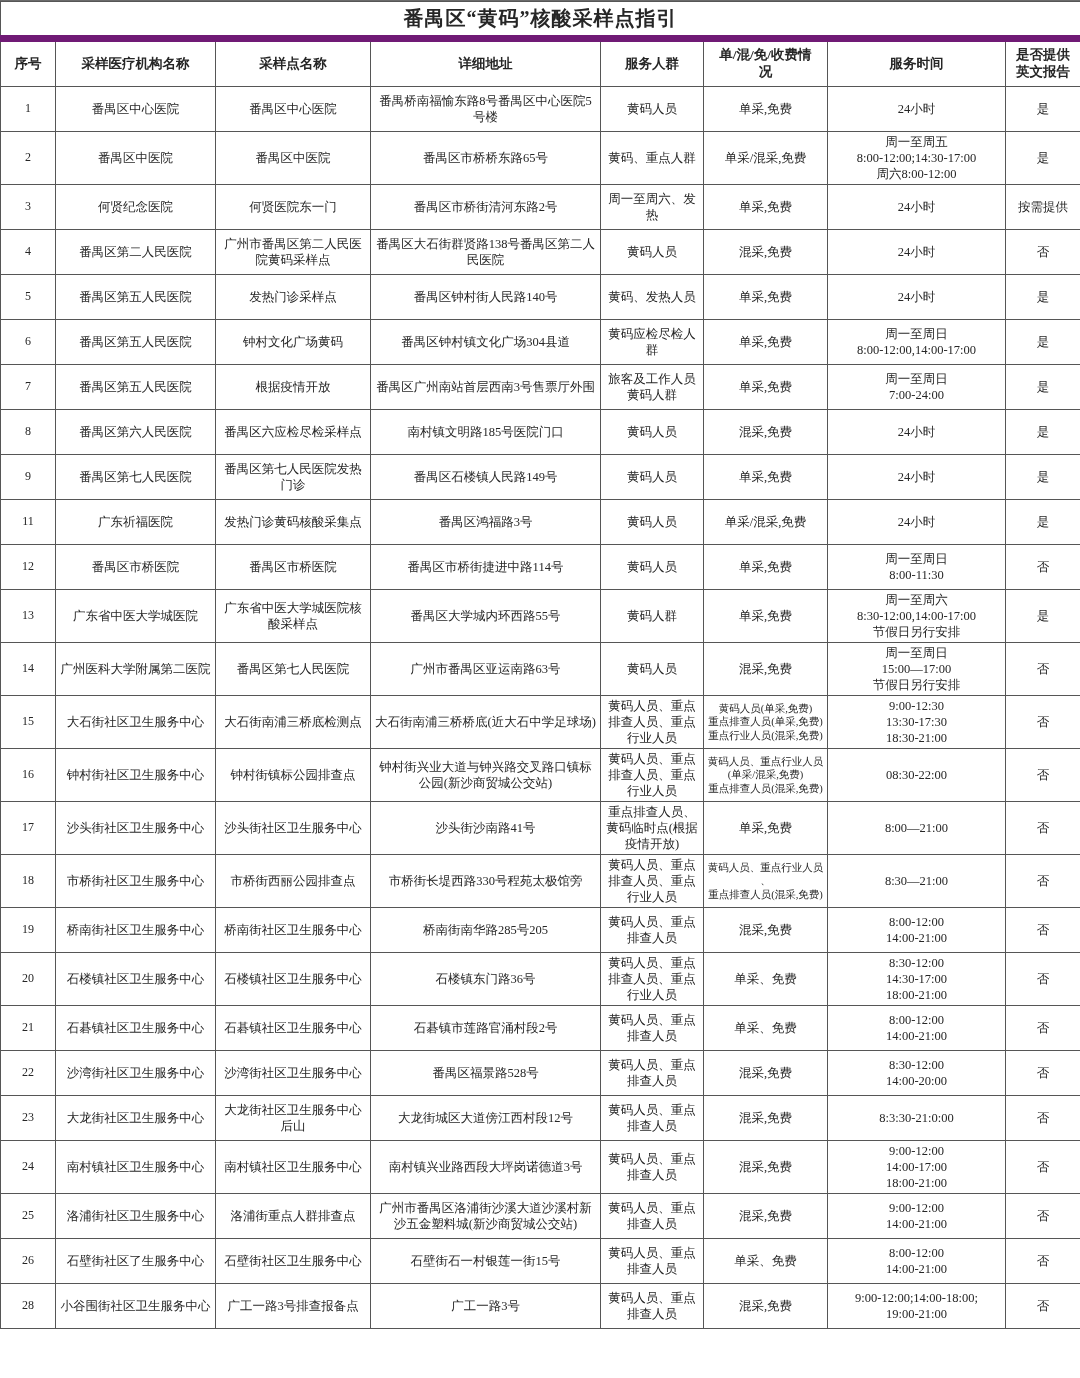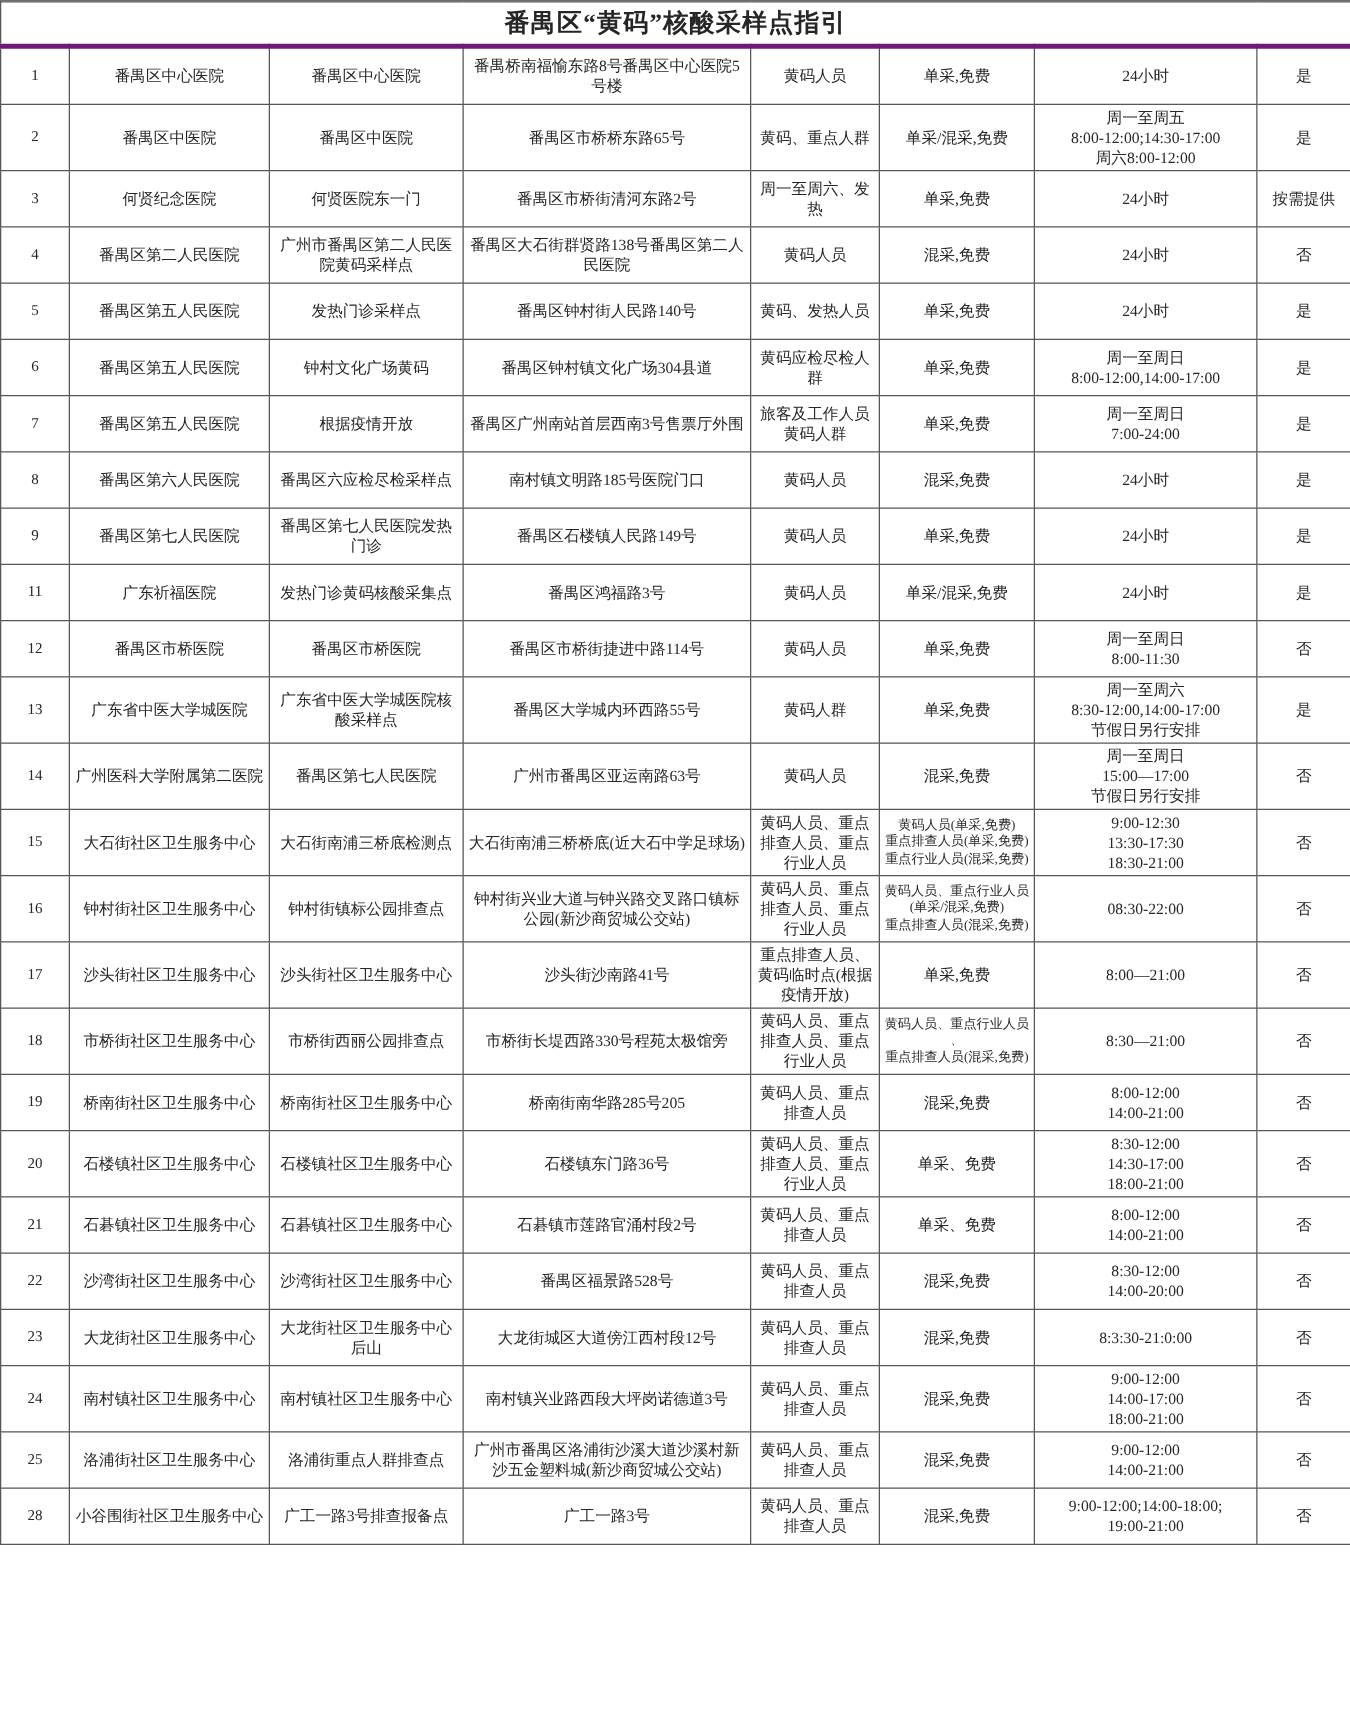--- a/index.html
+++ b/index.html
@@ -1,21 +1,21 @@
 <!DOCTYPE html>
 <html><head>
 <meta charset="utf-8">
 <style>
   html,body{margin:0;padding:0;background:#ffffff;}
   body{font-family:"Liberation Serif","DejaVu Serif",serif;color:#262626;}
   .sheet{width:1080px;background:#fff;border-top:1px solid #6b6b6b;}
   table{border-collapse:collapse;table-layout:fixed;width:1080px;}
   th,td{border:1px solid #565656;text-align:center;vertical-align:middle;
         padding:2px 3px;white-space:pre-line;overflow:hidden;word-break:break-all;}
-  tr.title-row th{border-bottom:4px solid #701a75;font-size:20px;font-weight:bold;
+  tr.title-row th{border-bottom:7px solid #701a75;font-size:20px;font-weight:bold;
         padding:3px 0;letter-spacing:1px;}
   thead tr.head-row th{font-size:13.5px;font-weight:bold;line-height:1.25;height:40px;}
   tbody td{font-size:12.5px;line-height:1.28;height:40px;}
   tbody td.sm{font-size:10.5px;line-height:1.3;}
   tbody td.c-no{font-size:12px;}
 </style>
 </head>
 <body>
 
 <div class="sheet">
@@ -27,20 +27,32 @@
       <col style="width:230px">
         <col style="width:103px">
         <col style="width:124px">
       <col style="width:178px">
         <col style="width:75px">
     </colgroup>
     <thead>
       <tr class="title-row">
         <th colspan="8">番禺区“黄码”核酸采样点指引</th>
       </tr>
+      <tr class="head-row" id="header-row">
+          <th>序号</th>
+          <th>采样医疗机构名称</th>
+          <th>采样点名称</th>
+          <th>详细地址</th>
+          <th>服务人群</th>
+          <th>单/混/免/收费情
+况</th>
+          <th>服务时间</th>
+          <th>是否提供
+英文报告</th>
+        </tr>
     </thead>
     <tbody id="table-body">
         <tr>
           <td class="c-no">1</td>
           <td class="c-org">番禺区中心医院</td>
           <td class="c-site">番禺区中心医院</td>
           <td class="c-address">番禺桥南福愉东路8号番禺区中心医院5号楼</td>
           <td class="c-people">黄码人员</td>
           <td class="c-fee">单采,免费</td>
           <td class="c-time">24小时</td>
@@ -294,20 +306,31 @@
           <td class="c-org">洛浦街社区卫生服务中心</td>
           <td class="c-site">洛浦街重点人群排查点</td>
           <td class="c-address">广州市番禺区洛浦街沙溪大道沙溪村新沙五金塑料城(新沙商贸城公交站)</td>
           <td class="c-people">黄码人员、重点排查人员</td>
           <td class="c-fee">混采,免费</td>
           <td class="c-time">9:00-12:00
 14:00-21:00</td>
           <td class="c-english">否</td>
         </tr>
         <tr>
+          <td class="c-no">26</td>
+          <td class="c-org">石壁街社区了生服务中心</td>
+          <td class="c-site">石壁街社区卫生服务中心</td>
+          <td class="c-address">石壁街石一村银莲一街15号</td>
+          <td class="c-people">黄码人员、重点排查人员</td>
+          <td class="c-fee">单采、免费</td>
+          <td class="c-time">8:00-12:00
+14:00-21:00</td>
+          <td class="c-english">否</td>
+        </tr>
+        <tr>
           <td class="c-no">28</td>
           <td class="c-org">小谷围街社区卫生服务中心</td>
           <td class="c-site">广工一路3号排查报备点</td>
           <td class="c-address">广工一路3号</td>
           <td class="c-people">黄码人员、重点排查人员</td>
           <td class="c-fee">混采,免费</td>
           <td class="c-time">9:00-12:00;14:00-18:00;
 19:00-21:00</td>
           <td class="c-english">否</td>
         </tr>

